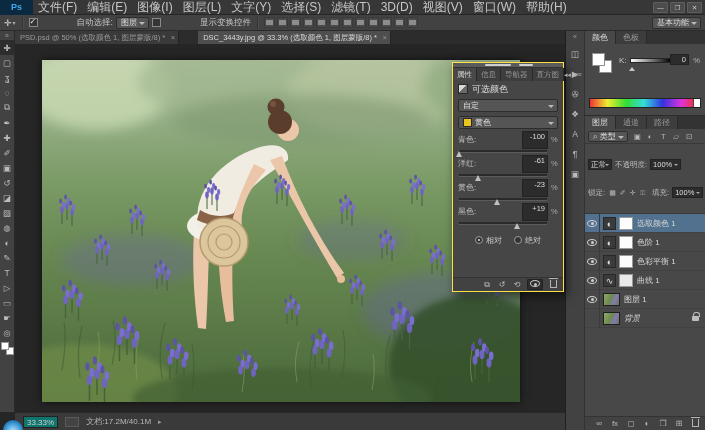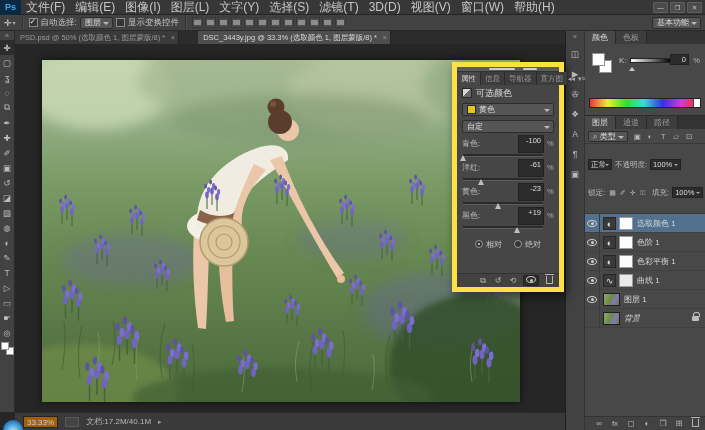--- a/index.html
+++ b/index.html
@@ -1,33 +1,33 @@
 <!DOCTYPE html>
 <html><head>
 <meta charset="utf-8">
 <style>
 *{margin:0;padding:0;box-sizing:border-box;font-family:"Liberation Sans",sans-serif;}
 html,body{width:705px;height:430px;}
 body{position:relative;background:#262626;overflow:hidden;color:#ccc;}
 
 
 .menubar{position:absolute;inset:0 0 auto 0;height:15px;background:#373737;border-bottom:1px solid #252525;display:flex;align-items:center;z-index:20;}
-.pslogo{width:21px;height:15px;background:#0b2a42;color:#3fa9e8;font-size:9px;font-weight:bold;display:flex;align-items:center;justify-content:center;}
+.pslogo{width:33px;height:15px;background:#0b2a42;color:#3fa9e8;font-size:9px;font-weight:bold;display:flex;align-items:center;justify-content:center;}
 .menuitem{font-size:12px;color:#c6c6c6;padding:8px 5px;line-height:15px;white-space:nowrap;}
 .winctrl{margin-left:auto;display:flex;gap:2px;padding-right:3px;}
 .winbtn{width:15px;height:11px;background:#4c4c4c;border:1px solid #5e5e5e;color:#c9c9c9;font-size:6.5px;line-height:9px;text-align:center;border-radius:1px;}
 
 
 .optionsbar{position:absolute;top:15px;left:0;width:705px;height:16px;background:#424242;border-bottom:1px solid #2a2a2a;display:flex;align-items:center;font-size:8.5px;gap:3px;padding:0 4px;z-index:19;}
 .optool{color:#ddd;font-size:9px;display:flex;align-items:center;gap:1px;}
 .ddarrow{font-size:6px;color:#aaa;}
 .sep{width:1px;height:12px;background:#323232;box-shadow:1px 0 0 #4e4e4e;margin:0 3px;flex:none;}
 .checkbox{width:9px;height:9px;border:1px solid #8a8a8a;background:#353535;position:relative;display:inline-block;flex:none;}
 .checkbox.checked::after{content:"✓";position:absolute;top:-2px;left:0px;font-size:8px;color:#e8e8e8;}
-.oplabel{color:#c3c3c3;white-space:nowrap;}
+.oplabel{color:#c3c3c3;white-space:nowrap;margin-left:36px;}
 .dd{background:#555;border:1px solid #2d2d2d;border-radius:2px;height:12px;line-height:10px;padding:0 11px 0 4px;position:relative;font-size:8px;color:#ddd;white-space:nowrap;}
 .dd::after{content:"";position:absolute;right:3px;top:4px;border:3px solid transparent;border-top-color:#b9b9b9;}
 .alicon{width:11px;height:11px;flex:none;border:1px solid #383838;border-radius:1px;background:#4c4c4c linear-gradient(#9a9a9a,#9a9a9a) no-repeat center/7px 5px;opacity:.85;}
 .workspace{margin-left:auto;}
 
 
 .tabbar{position:absolute;top:31px;left:15px;width:550px;height:13px;background:#2c2c2c;display:flex;z-index:5;}
 .doctab{font-size:7.5px;color:#9a9a9a;background:#3a3a3a;border-right:1px solid #232323;padding:0 13px 0 5px;line-height:13px;white-space:nowrap;position:relative;overflow:hidden;max-width:195px;flex:none;}
 .doctab.active{background:#4e4e4e;color:#dcdcdc;}
 .doctab .x{position:absolute;right:3px;top:0;font-size:7px;color:#9a9a9a;}
@@ -41,21 +41,21 @@
 .fgsw,.bgsw{position:absolute;width:8px;height:8px;border:1px solid #999;background:#fff;}
 .fgsw{left:0;top:0;z-index:2;}.bgsw{right:0;bottom:0;}
 
 
 .canvas{position:absolute;left:15px;top:44px;width:550px;height:368px;background:#262626;overflow:hidden;}
 .photo{position:absolute;left:27px;top:16px;width:478px;height:342px;box-shadow:0 0 8px rgba(0,0,0,.65);}
 .photo svg{display:block;}
 
 
 .statusbar{position:absolute;left:15px;top:412px;width:550px;height:18px;background:#3a3a3a;border-top:1px solid #272727;font-size:8px;color:#b8b8b8;display:flex;align-items:center;gap:7px;padding:0 8px;z-index:4;}
-.zoombox{background:#a16207;border:1px solid #222;padding:0 3px;height:12px;line-height:11px;color:#cfcfcf;}
+.zoombox{background:#0f766e;border:1px solid #222;padding:0 3px;height:12px;line-height:11px;color:#cfcfcf;}
 .scratchbox{width:14px;height:10px;border:1px solid #5a5a5a;background:#444;}
 .statarrow{font-size:7px;color:#9a9a9a;}
 .taskpeek{position:absolute;left:3px;bottom:0;width:20px;height:10px;border-radius:10px 10px 0 0;background:radial-gradient(circle at 50% 110%,#bfe2f6 0%,#4aa3e0 45%,#1463a4 80%,#0c4a7e 100%);z-index:30;}
 
 
 .dock{position:absolute;left:565px;top:31px;width:140px;height:399px;background:#424242;display:flex;z-index:8;border-left:1px solid #1f1f1f;}
 .dockstrip{width:20px;border-right:1px solid #333;display:flex;flex-direction:column;align-items:center;padding-top:1px;}
 .stripcollapse{font-size:7px;color:#999;height:9px;line-height:9px;}
 .stripicon{width:16px;height:13px;color:#c2c2c2;font-size:8.5px;text-align:center;line-height:13px;margin-top:7px;flex:none;}
 .dockpanels{width:120px;display:flex;flex-direction:column;}
@@ -97,21 +97,21 @@
 .lname{margin-left:4px;white-space:nowrap;overflow:hidden;}
 .lname.ital{font-style:italic;}
 .rowlock{margin-left:auto;margin-right:6px;}
 .mini-lock{width:7px;height:5px;background:#bdbdbd;position:relative;border-radius:1px;display:inline-block;}
 .mini-lock::before{content:"";position:absolute;top:-4px;left:1px;width:5px;height:4px;border:1px solid #bdbdbd;border-bottom:none;border-radius:3px 3px 0 0;}
 .layersfooter{height:14px;border-top:1px solid #333;display:flex;align-items:center;justify-content:flex-end;gap:6px;padding:0 5px;font-size:8px;color:#b9b9b9;flex:none;background:#424242;}
 .mini-trash{width:7px;height:8px;border:1px solid #b5b5b5;border-top:none;position:relative;border-radius:0 0 1px 1px;display:inline-block;}
 .mini-trash::before{content:"";position:absolute;top:-2px;left:-2px;width:9px;height:1px;background:#b5b5b5;}
 
 
-.floatpanel{position:absolute;left:452px;top:62px;width:112px;height:230px;background:#464646;border:5px solid #fde047;box-shadow:3px 4px 10px rgba(0,0,0,.55);z-index:15;display:flex;flex-direction:column;}
+.floatpanel{position:absolute;left:452px;top:62px;width:112px;height:230px;background:#464646;border:1px solid #fde047;box-shadow:3px 4px 10px rgba(0,0,0,.55);z-index:15;display:flex;flex-direction:column;}
 .fp-grip{height:5px;background:#5b5b5b;border-bottom:1px solid #333;position:relative;flex:none;}
 .fp-grip::before,.fp-grip::after{content:"";position:absolute;top:1px;height:2px;background:#cfcfcf;border-radius:1px;}
 .fp-grip::before{left:32px;width:26px;}
 .fp-grip::after{left:66px;width:14px;}
 .fp-tabs{height:13px;display:flex;background:#363636;font-size:7.5px;flex:none;}
 .fp-tab{padding:0 4px;line-height:13px;color:#9b9b9b;background:#3d3d3d;border-right:1px solid #2a2a2a;white-space:nowrap;}
 .fp-tab.active{background:#484848;color:#ddd;}
 .fp-tabicons{margin-left:auto;display:flex;gap:3px;align-items:center;padding-right:3px;color:#aaa;font-size:7px;}
 .fp-header{height:16px;display:flex;align-items:center;gap:4px;padding:0 5px;font-size:9px;color:#ddd;flex:none;}
 .selcolor-ico{width:10px;height:10px;border:1px solid #2a2a2a;background:linear-gradient(135deg,#d8d8d8 50%,#6a6a6a 50%);flex:none;}
@@ -528,25 +528,25 @@
     <span class="fp-tabicons">
       <span>◂◂</span>
       <span>▾≡</span>
     </span>
   </div>
   <div class="fp-header">
     <span class="selcolor-ico"></span>
     <span>可选颜色</span>
   </div>
   <div class="fp-dd">
+    <span>自定</span>
+  </div>
+  <div class="fp-dd">
     <span class="ddswatch" style="background-color: rgb(232, 196, 29);"></span>
     <span>黄色</span>
-  </div>
-  <div class="fp-dd">
-    <span>自定</span>
   </div>
   <div class="fp-sliders">
 
       <div>
         <div class="fp-srow">
           <span class="fp-lbl">青色:</span>
           <span class="fp-val">-100</span>
           <span class="fp-pct">%</span>
         </div>
         <div class="fp-track">

